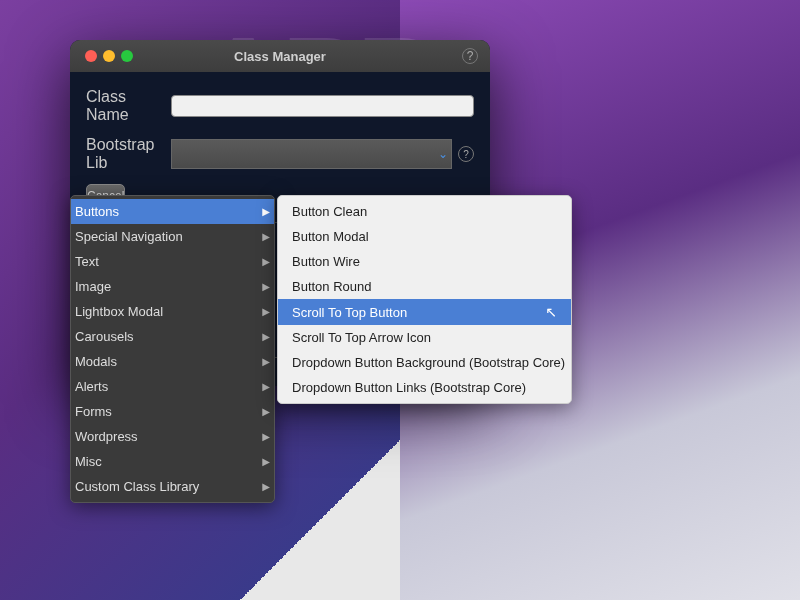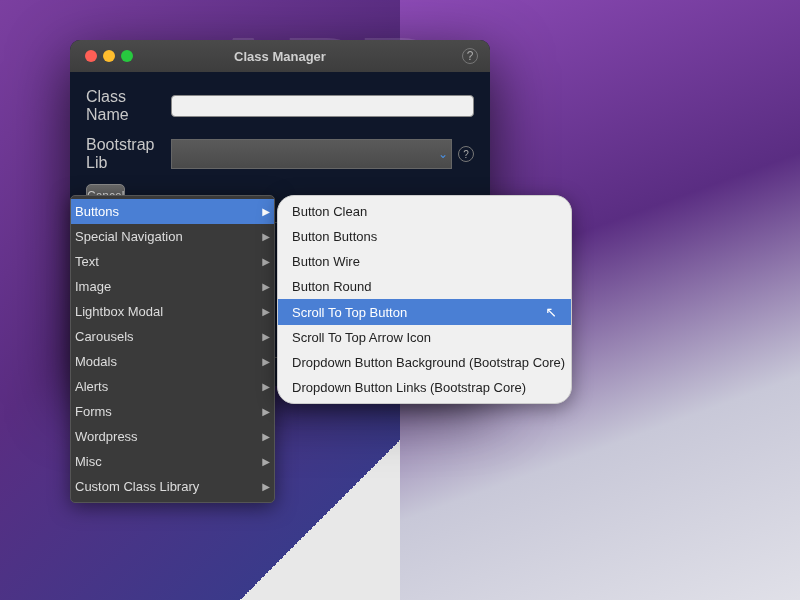--- a/index.html
+++ b/index.html
@@ -262,21 +262,21 @@
     }
 
     .menu-item.active .chevron {
       color: #fff;
     }
 
     
     .menu-secondary {
       width: 295px;
       background: #f0f0f0;
-      border-radius: 17px;
+      border-radius: 5px;
       box-shadow: 0 4px 20px rgba(0,0,0,0.4);
       padding: 3px 0;
       border: 1px solid #ccc;
       margin-left: 2px;
       align-self: flex-start;
       margin-top: 0;
     }
 
     .menu-secondary-item {
       display: flex;
@@ -396,21 +396,21 @@
         <span class="chevron">▶</span>
       </div>
       <div class="menu-item">
         <span>Custom Class Library</span>
         <span class="chevron">▶</span>
       </div>
     </div>
 
     <div class="menu-secondary">
       <div class="menu-secondary-item">Button Clean</div>
-      <div class="menu-secondary-item">Button Buttons</div>
+      <div class="menu-secondary-item">Button Modal</div>
       <div class="menu-secondary-item">Button Wire</div>
       <div class="menu-secondary-item">Button Round</div>
       <div class="menu-secondary-item highlighted">
         <span>Scroll To Top Button</span>
         <span style="margin-left:auto; font-size:14px; color:white;">↖</span>
       </div>
       <div class="menu-secondary-item">Scroll To Top Arrow Icon</div>
       <div class="menu-secondary-item">Dropdown Button Background (Bootstrap Core)</div>
       <div class="menu-secondary-item">Dropdown Button Links (Bootstrap Core)</div>
     </div>

